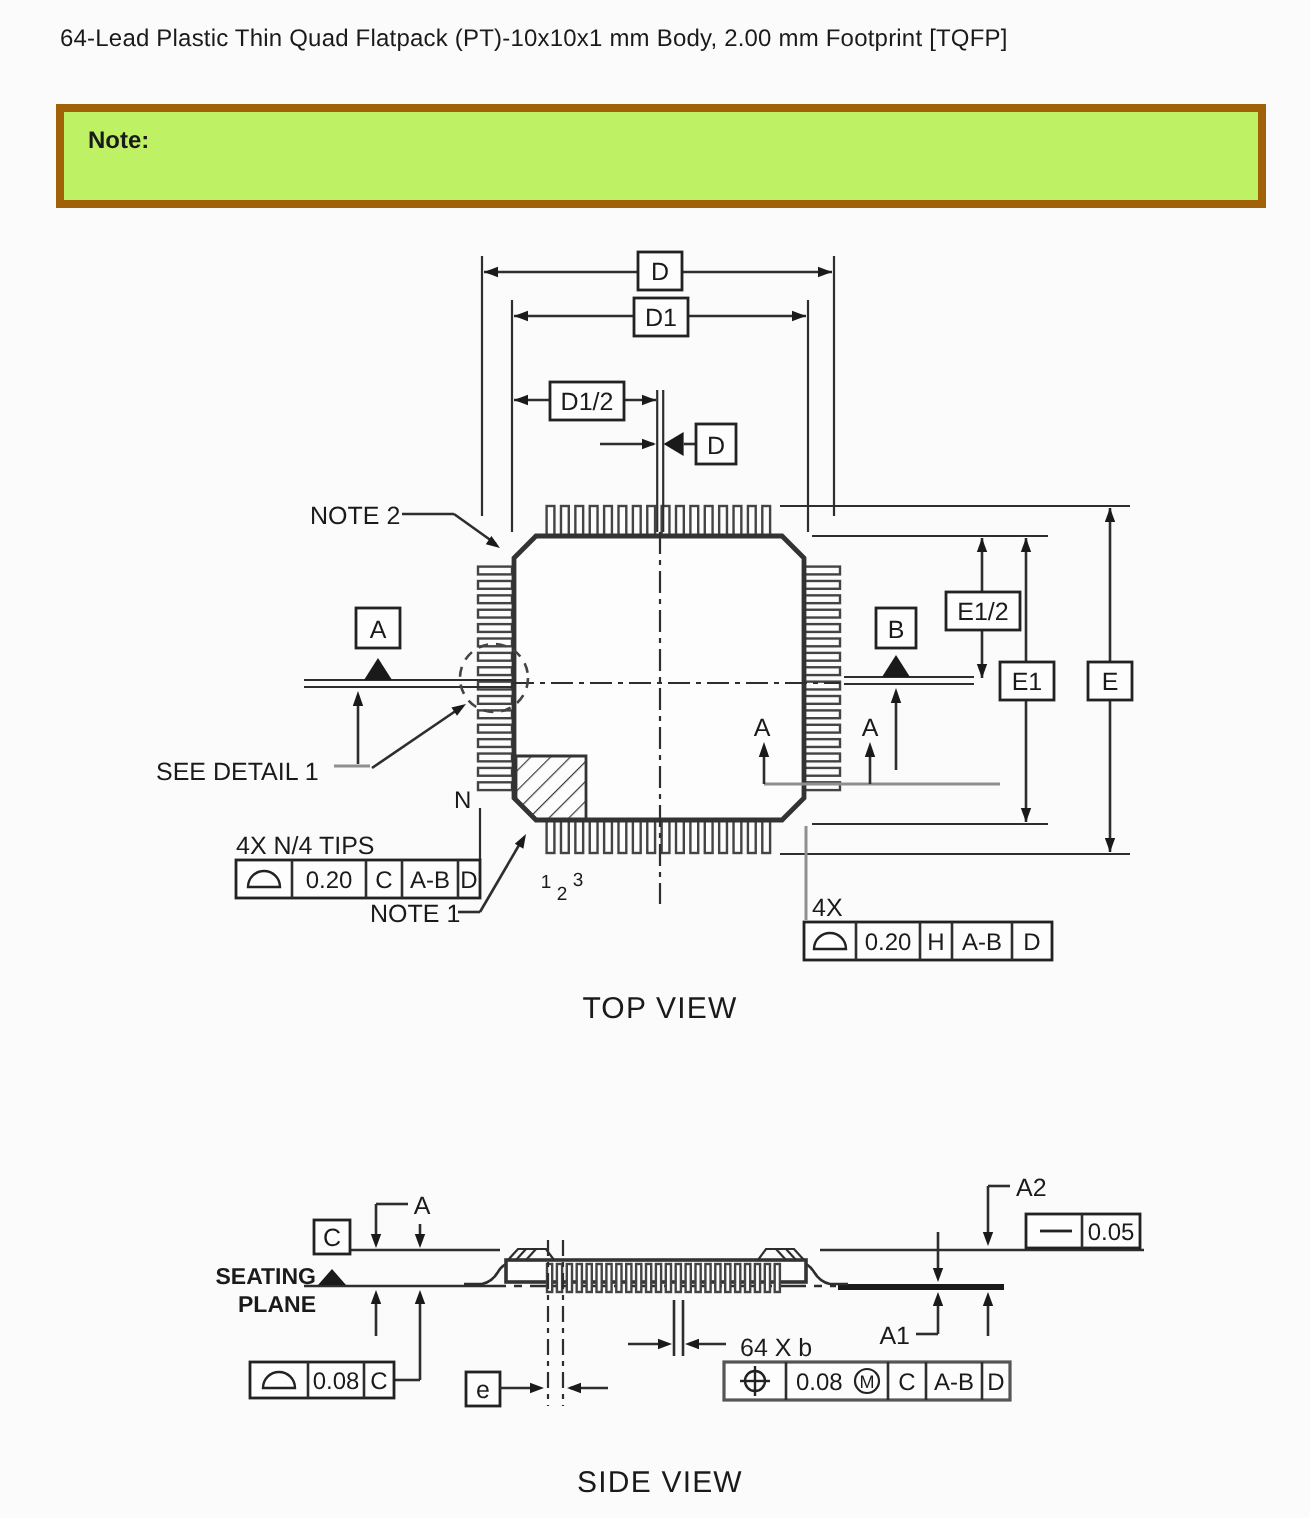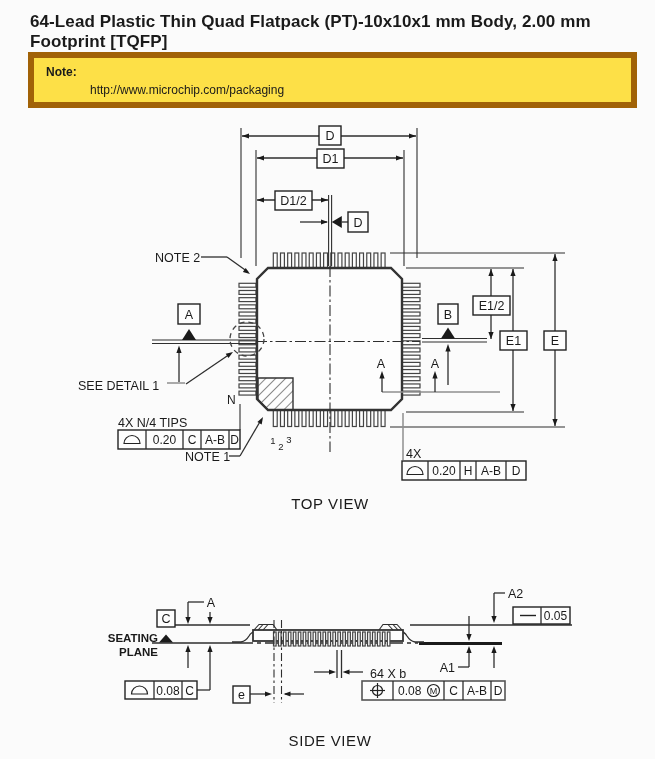--- a/index.html
+++ b/index.html
@@ -4,25 +4,25 @@
 <style>
   html,body{margin:0;padding:0;}
   body{
     width:655px;height:759px;position:relative;
     background:#fbfbfb;
     font-family:"Liberation Sans", sans-serif;
     color:#1a1a1a;
   }
   .title{
     position:absolute;left:30px;top:12px;width:600px;
-    font-size:17px;font-weight:bold;letter-spacing:0.1px;
+    font-size:12px;font-weight:normal;letter-spacing:0.1px;
   }
   .notebox{
     position:absolute;left:28px;top:52px;width:597px;height:44px;
-    border:6px solid #a16207;background:#fde047;
+    border:4px solid #a16207;background:#bef264;
     display:flex;align-items:flex-start;
   }
   .notebox .nlabel{
     font-size:12px;font-weight:bold;margin:7px 0 0 12px;width:44px;flex:0 0 auto;
   }
   .notebox .ntext{
     font-size:12px;line-height:17px;margin-top:7px;flex:1;
   }
   svg{position:absolute;left:0;top:0;}
   svg text{font-family:"Liberation Sans", sans-serif;fill:#1a1a1a;}
@@ -41,21 +41,20 @@
 </style>
 </head>
 <body>
 
 <div class="title">64-Lead Plastic Thin Quad Flatpack (PT)-10x10x1 mm Body, 2.00 mm Footprint [TQFP]</div>
 
 <div class="notebox">
   <div class="nlabel">Note:</div>
   <div class="ntext">
     <br>
-    <span>http://www.microchip.com/packaging</span>
   </div>
 </div>
 
 <svg width="655" height="759" viewBox="0 0 655 759">
   <defs>
     <pattern id="hatch" width="7" height="7" patternUnits="userSpaceOnUse" patternTransform="rotate(45)">
       <line x1="0" y1="0" x2="0" y2="7" stroke="#3a3a3a" stroke-width="1.2"></line>
     </pattern>
   </defs>
 

